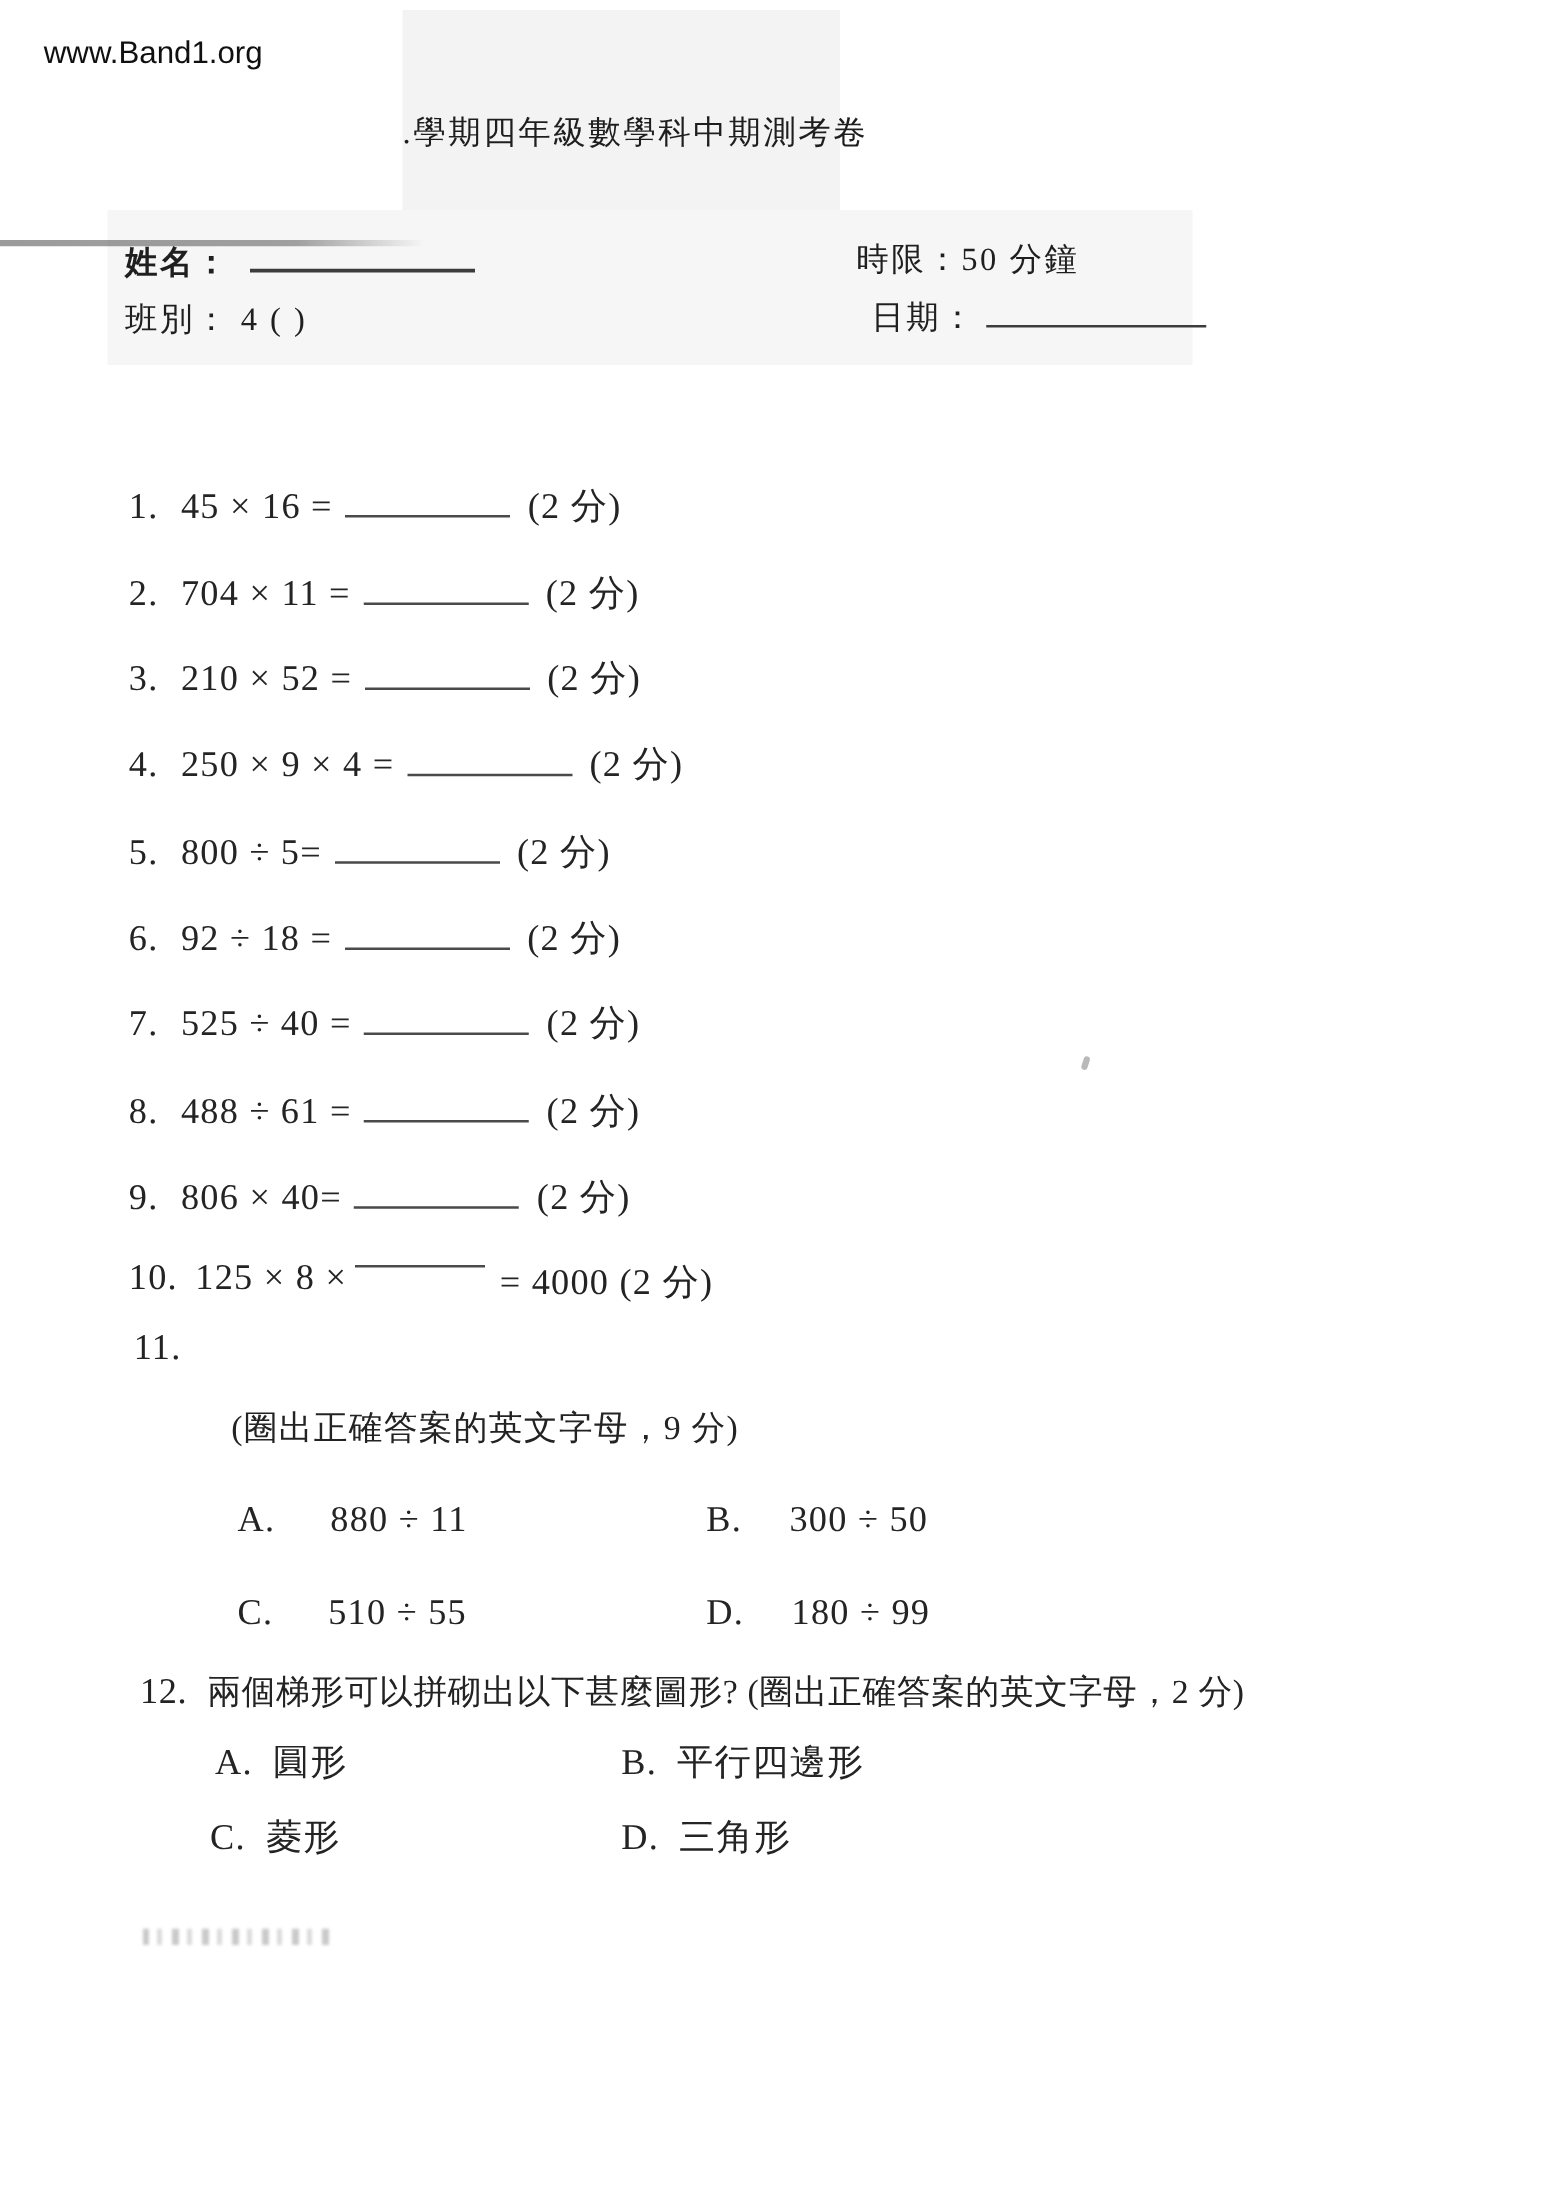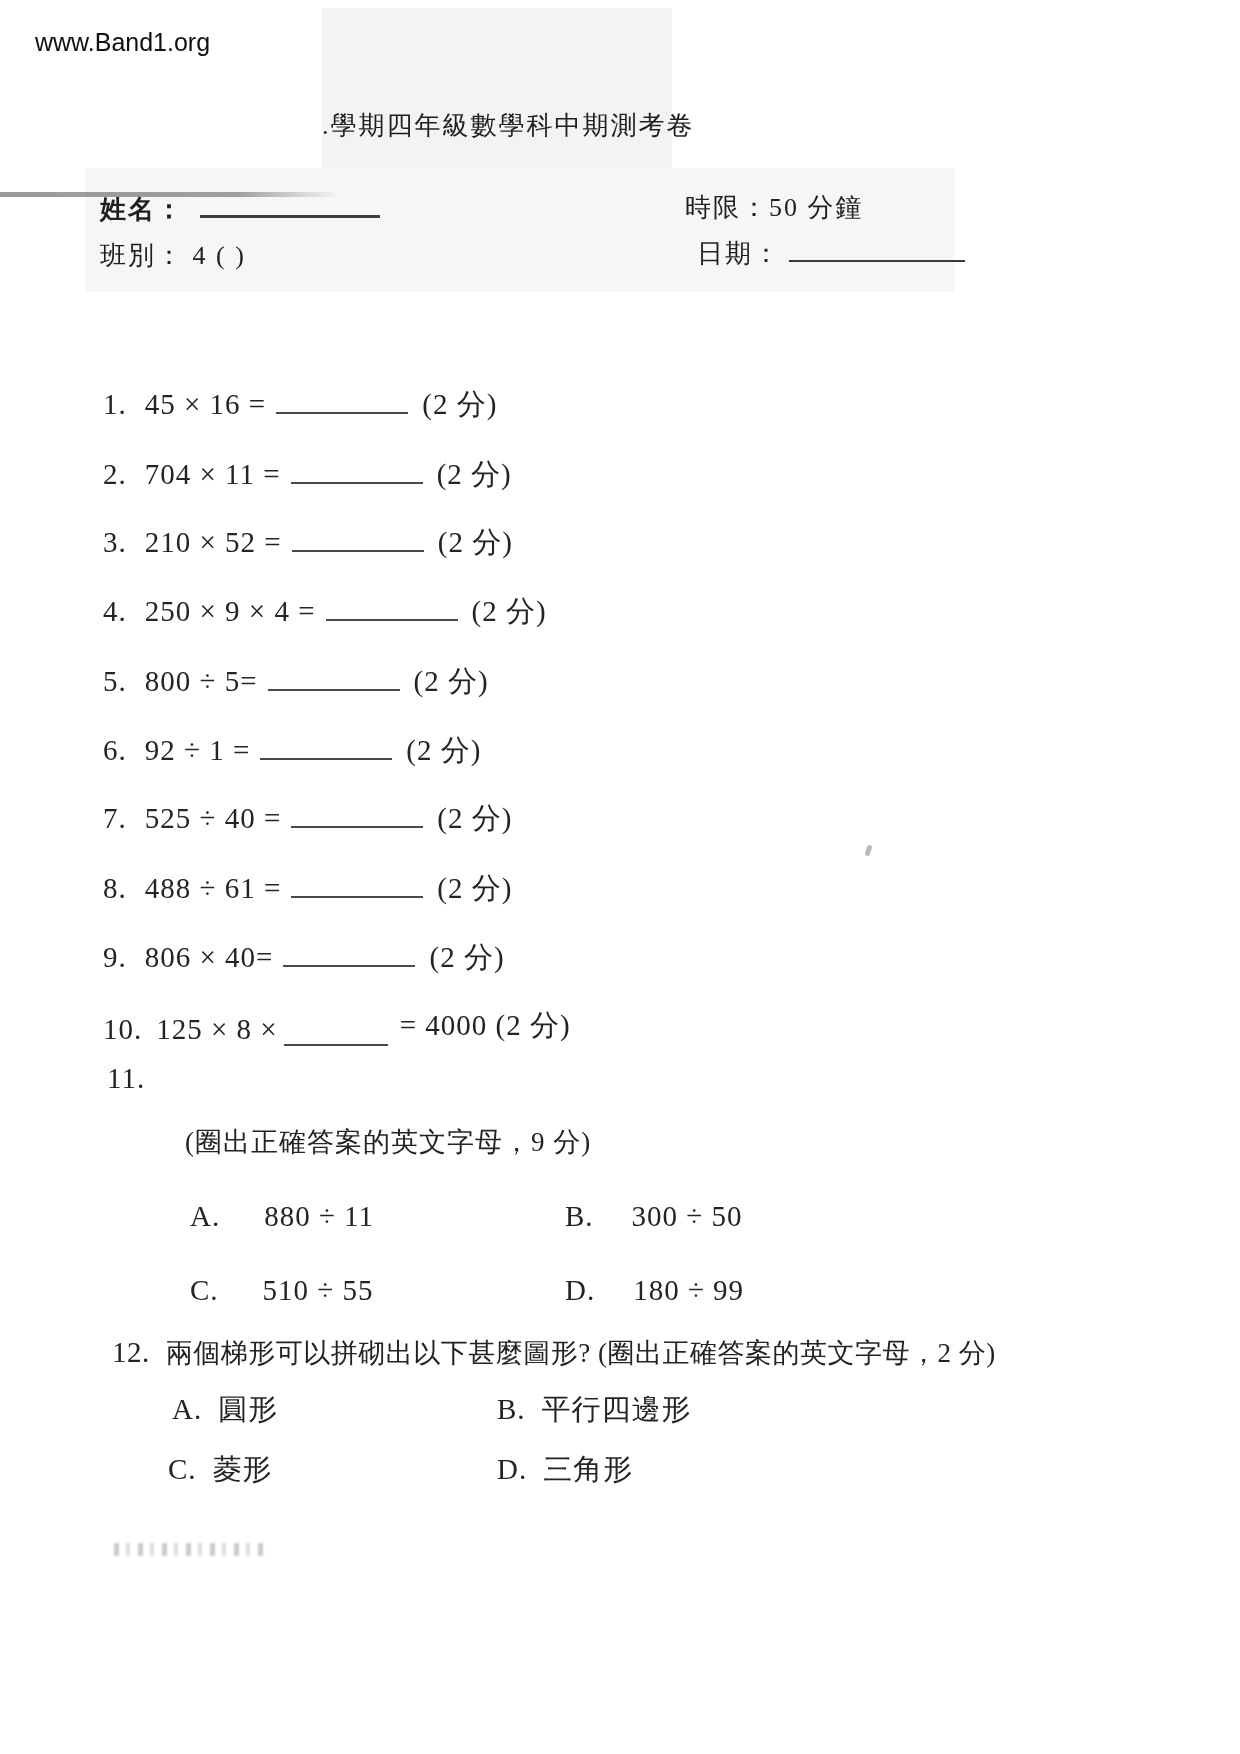--- a/index.html
+++ b/index.html
@@ -40,21 +40,21 @@
     filter:blur(1.1px);
     opacity:.55;
   }
 
   .watermark{
     left:35px;top:28px;
     font-family:"Liberation Sans","DejaVu Sans",sans-serif;
     font-size:25px;color:#101010;
   }
   .page-title{
-    left:322px;top:108px;
+    left:322px;top:88px;
     font-size:26px;letter-spacing:2px;color:#1e1e1e;
   }
 
   
   .hdr{font-size:26px;letter-spacing:2px;color:#1f1f1f;}
   .name-row{left:100px;top:192px;display:flex;align-items:baseline;font-weight:bold;}
   .class-row{left:100px;top:238px;}
   .time-row{left:685px;top:190px;}
   .date-row{left:685px;top:236px;display:flex;align-items:baseline;margin-left:12px;}
   .blank-line{
@@ -80,21 +80,21 @@
   .q-row:nth-child(8){top:869px;}
   .q-row:nth-child(9){top:938px;}
   .q-no{margin-right:18px;}
   .q-blank{
     display:inline-block;width:132px;height:6px;
     border-bottom:2px solid #4a4a4a;
     margin:0 14px 0 10px;
   }
   .q10-blank{width:104px;margin:0 12px 0 6px;}
 
-  .q10-row{left:103px;top:1006px;display:flex;align-items:flex-end;font-size:29px;letter-spacing:1px;}
+  .q10-row{left:103px;top:1006px;display:flex;align-items:flex-start;font-size:29px;letter-spacing:1px;}
   .q10-row .q-no{margin-right:14px;}
 
   .q11-stem-row{left:107px;top:1062px;display:flex;align-items:baseline;font-size:27px;letter-spacing:1px;}
   .q11-stem-row .q-no{margin-right:44px;font-size:29px;}
   .q11-instruction{left:185px;top:1124px;font-size:27px;letter-spacing:1px;}
 
   .opt{display:flex;align-items:baseline;font-size:29px;letter-spacing:1px;color:#242424;}
   .opt .opt-label{flex:none;}
   .q11-opt-a{left:190px;top:1200px;}
   .q11-opt-b{left:565px;top:1200px;}
@@ -166,21 +166,21 @@
     <span class="q-score">(2 分)</span>
   </div>
   <div class="q-row">
     <span class="q-no">5.</span>
     <span class="q-expr">800 ÷ 5=</span>
     <span class="q-blank"></span>
     <span class="q-score">(2 分)</span>
   </div>
   <div class="q-row">
     <span class="q-no">6.</span>
-    <span class="q-expr">92 ÷ 1 =</span>
+    <span class="q-expr">92 ÷ 18 =</span>
     <span class="q-blank"></span>
     <span class="q-score">(2 分)</span>
   </div>
   <div class="q-row">
     <span class="q-no">7.</span>
     <span class="q-expr">525 ÷ 40 =</span>
     <span class="q-blank"></span>
     <span class="q-score">(2 分)</span>
   </div>
   <div class="q-row">

